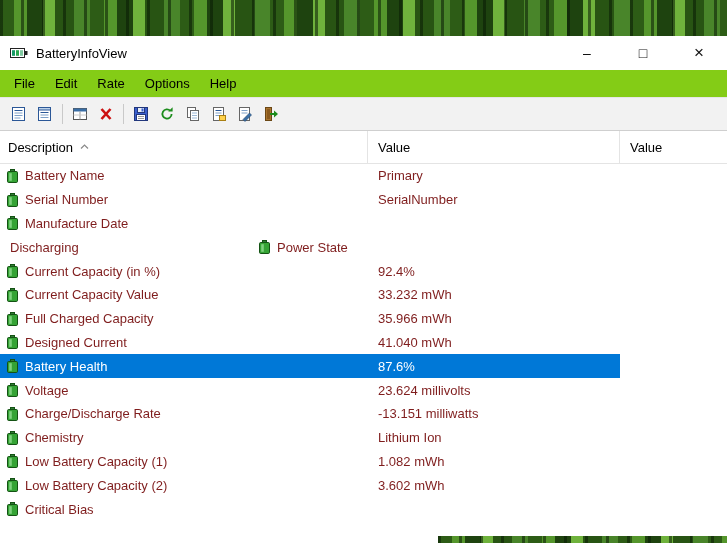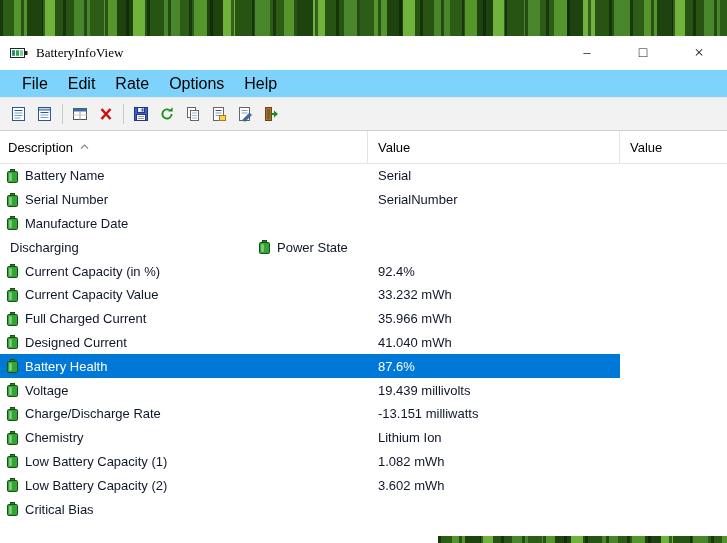--- a/index.html
+++ b/index.html
@@ -14,44 +14,44 @@
   }
   .wallpaper-bottom {
     position:absolute; left:438px; bottom:0; width:289px; height:7px; z-index:9;
     background:
       repeating-linear-gradient(90deg, rgba(8,26,4,.55) 0 3px, rgba(0,0,0,0) 3px 21px),
       repeating-linear-gradient(90deg, #2d5c16 0 14px, #55962c 14px 27px, #1e430f 27px 43px, #6fb23c 43px 55px, #285413 55px 74px, #49852a 74px 90px);
   }
 
   .window { position:absolute; top:36px; left:0; width:727px; bottom:0; background:#fff; display:flex; flex-direction:column; }
 
-  .titlebar { height:34px; display:flex; align-items:center; background:#fff; flex:0 0 auto;font-family:Liberation Serif, serif; }
+  .titlebar { height:34px; display:flex; align-items:center; background:#fff; flex:0 0 auto; }
   .app-icon { margin-left:10px; display:flex; align-items:center; }
   .title { margin-left:8px; font-size:13px; color:#000; }
   .win-controls { margin-left:auto; display:flex; height:100%; }
   .win-btn { width:56px; height:100%; display:flex; align-items:center; justify-content:center; font-size:14px; color:#111; cursor:default; }
   .win-btn.close-btn { font-size:17px; }
 
-  .menubar { height:27px; display:flex; align-items:center; background:#7dd3fc; font-size:16px; color:#000; flex:0 0 auto; padding-left:12px; }
+  .menubar { height:27px; display:flex; align-items:center; background:#84cc16; font-size:13px; color:#000; flex:0 0 auto; padding-left:4px; }
   .menu-item { padding:0 10px; height:100%; display:flex; align-items:center; }
 
   .toolbar { height:34px; background:#f2f2f2; border-top:1px solid #e6e6e6; border-bottom:1px solid #cfcfcf; display:flex; align-items:center; padding-left:6px; flex:0 0 auto; }
   .tool-btn { width:26px; height:26px; display:flex; align-items:center; justify-content:center; }
   .tb-sep { width:1px; height:20px; background:#c9c9c9; margin:0 4px; }
 
   .listview { flex:1 1 auto; display:flex; flex-direction:column; background:#fff; min-height:0; }
   .list-header { height:33px; display:flex; border-bottom:1px solid #e4e4e4; font-size:13px; color:#000; background:#fff; flex:0 0 auto; }
   .hcell { display:flex; align-items:center; border-right:1px solid #e4e4e4; }
   .hcell.h-desc { width:368px; padding-left:8px; }
   .hcell.h-val { width:252px; padding-left:10px; }
   .hcell.h-val2 { flex:1; padding-left:10px; border-right:none; }
   .sort-glyph { margin-left:7px; display:flex; align-items:center; }
 
   .rows { flex:1 1 auto; overflow:hidden; }
-  .row { height:23.8px; display:flex; align-items:center; font-size:13px; color:#0f172a; }
+  .row { height:23.8px; display:flex; align-items:center; font-size:13px; color:#7f1d1d; }
   .row.selected { background:linear-gradient(to right, #0078d7 0, #0078d7 620px, #fff 620px); color:#fff; }
   .cell { white-space:nowrap; overflow:hidden; }
   .cell.c-desc { width:368px; display:flex; align-items:center; padding-left:7px; }
   .cell.c-desc .desc-text { margin-left:7px; }
   .cell.c-val { width:252px; padding-left:10px; }
   .cell.c-val2 { flex:1; }
   .bat-icon { display:flex; align-items:center; }
 </style>
 </head>
 <body>
@@ -195,21 +195,21 @@
           <div class="cell c-desc">
             <span class="bat-icon">
               <svg width="11" height="14" viewBox="0 0 11 14">
                 <rect x="3.5" y="0.5" width="4" height="2.2" fill="#2e7d32" stroke="#145214"></rect>
                 <rect x="0.5" y="2.5" width="10" height="11" rx="1.2" fill="#35a335" stroke="#145214"></rect>
                 <rect x="2.2" y="4.2" width="2.6" height="7.6" fill="#7fd27f"></rect>
               </svg>
             </span>
             <span class="desc-text">Battery Name</span>
           </div>
-          <div class="cell c-val">Serial</div>
+          <div class="cell c-val">Primary</div>
           <div class="cell c-val2"></div>
         </div>
         <div class="row">
           <div class="cell c-desc">
             <span class="bat-icon">
               <svg width="11" height="14" viewBox="0 0 11 14">
                 <rect x="3.5" y="0.5" width="4" height="2.2" fill="#2e7d32" stroke="#145214"></rect>
                 <rect x="0.5" y="2.5" width="10" height="11" rx="1.2" fill="#35a335" stroke="#145214"></rect>
                 <rect x="2.2" y="4.2" width="2.6" height="7.6" fill="#7fd27f"></rect>
               </svg>
@@ -277,21 +277,21 @@
         </div>
         <div class="row">
           <div class="cell c-desc">
             <span class="bat-icon">
               <svg width="11" height="14" viewBox="0 0 11 14">
                 <rect x="3.5" y="0.5" width="4" height="2.2" fill="#2e7d32" stroke="#145214"></rect>
                 <rect x="0.5" y="2.5" width="10" height="11" rx="1.2" fill="#35a335" stroke="#145214"></rect>
                 <rect x="2.2" y="4.2" width="2.6" height="7.6" fill="#7fd27f"></rect>
               </svg>
             </span>
-            <span class="desc-text">Full Charged Current</span>
+            <span class="desc-text">Full Charged Capacity</span>
           </div>
           <div class="cell c-val">35.966 mWh</div>
           <div class="cell c-val2"></div>
         </div>
         <div class="row">
           <div class="cell c-desc">
             <span class="bat-icon">
               <svg width="11" height="14" viewBox="0 0 11 14">
                 <rect x="3.5" y="0.5" width="4" height="2.2" fill="#2e7d32" stroke="#145214"></rect>
                 <rect x="0.5" y="2.5" width="10" height="11" rx="1.2" fill="#35a335" stroke="#145214"></rect>
@@ -321,21 +321,21 @@
           <div class="cell c-desc">
             <span class="bat-icon">
               <svg width="11" height="14" viewBox="0 0 11 14">
                 <rect x="3.5" y="0.5" width="4" height="2.2" fill="#2e7d32" stroke="#145214"></rect>
                 <rect x="0.5" y="2.5" width="10" height="11" rx="1.2" fill="#35a335" stroke="#145214"></rect>
                 <rect x="2.2" y="4.2" width="2.6" height="7.6" fill="#7fd27f"></rect>
               </svg>
             </span>
             <span class="desc-text">Voltage</span>
           </div>
-          <div class="cell c-val">19.439 millivolts</div>
+          <div class="cell c-val">23.624 millivolts</div>
           <div class="cell c-val2"></div>
         </div>
         <div class="row">
           <div class="cell c-desc">
             <span class="bat-icon">
               <svg width="11" height="14" viewBox="0 0 11 14">
                 <rect x="3.5" y="0.5" width="4" height="2.2" fill="#2e7d32" stroke="#145214"></rect>
                 <rect x="0.5" y="2.5" width="10" height="11" rx="1.2" fill="#35a335" stroke="#145214"></rect>
                 <rect x="2.2" y="4.2" width="2.6" height="7.6" fill="#7fd27f"></rect>
               </svg>

